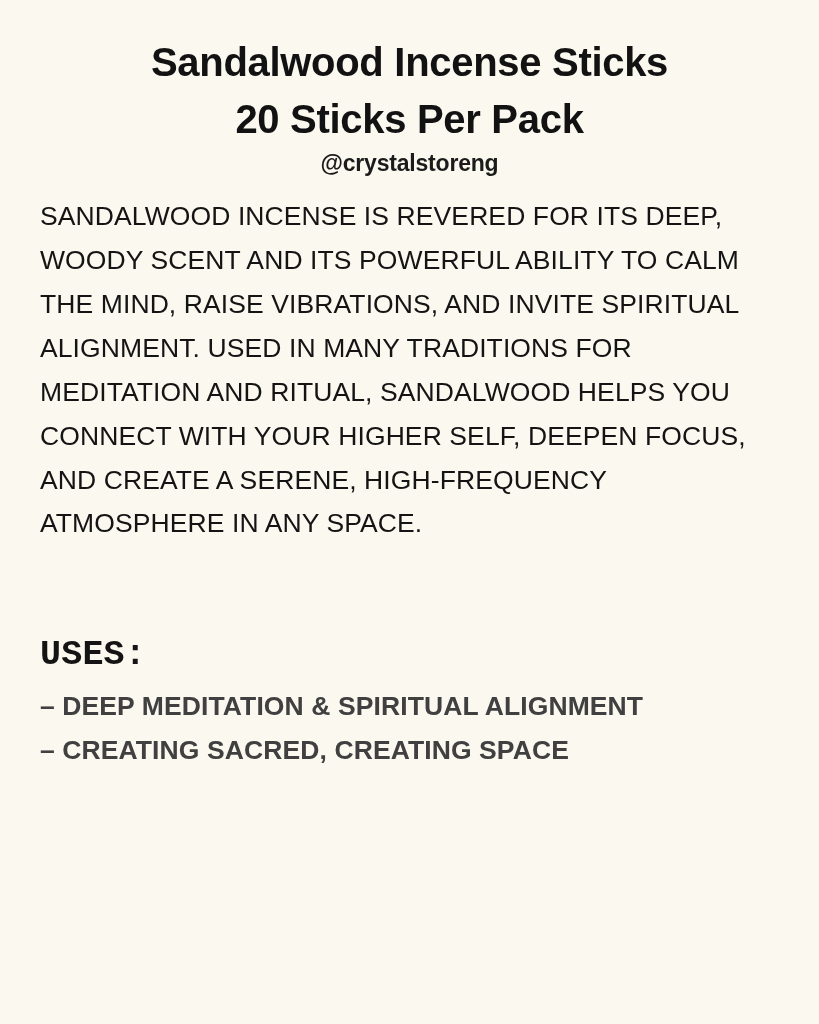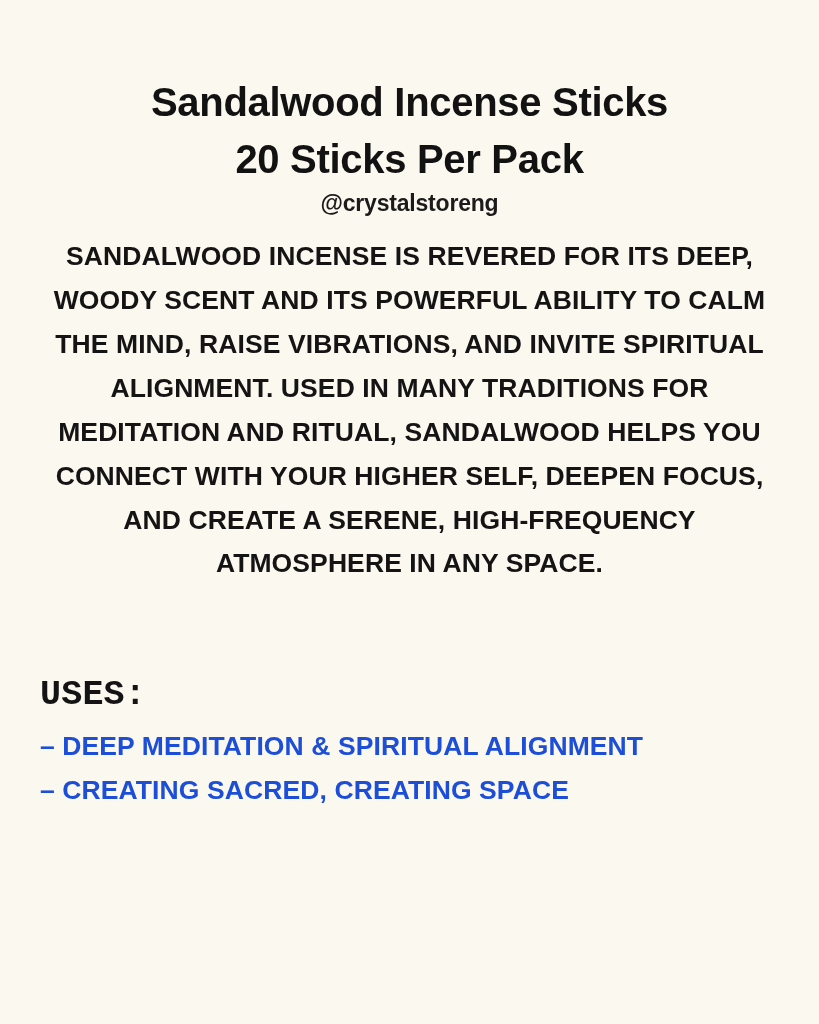--- a/index.html
+++ b/index.html
@@ -11,21 +11,21 @@
     height: 1024px;
     background: #FAF8EF;
     font-family: "Liberation Sans", sans-serif;
     color: #1A1A1A;
     overflow: hidden;
   }
   .page {
     width: 819px;
     height: 1024px;
     box-sizing: border-box;
-    padding: 74px 40px 0 40px;
+    padding: 34px 40px 0 40px;
     background: #FAF8EF;
     position: relative;
   }
   .title-block {
     text-align: center;
   }
   .title-line {
     font-size: 40px;
     font-weight: 700;
     line-height: 1.42;
@@ -36,46 +36,46 @@
     text-align: center;
     font-size: 23px;
     font-weight: 700;
     color: #1B1B1B;
     margin-top: 2px;
     letter-spacing: -0.2px;
   }
   .body-copy {
     margin-top: 18px;
     font-size: 26.5px;
-    font-weight: 700;
+    font-weight: 400;
     line-height: 1.66;
     letter-spacing: 0.1px;
     color: #141414;
-    text-align: center;
+    text-align: left;
   }
   .uses-heading {
     margin-top: 80px;
     font-size: 35px;
     font-weight: 700;
     line-height: 1.66;
     letter-spacing: 0.2px;
     color: #141414;
     font-family: Liberation Mono, monospace;
   }
   .uses-list {
     list-style: none;
     margin: 0;
     padding: 0;
   }
   .uses-list li {
     font-size: 26.5px;
     font-weight: 700;
     line-height: 1.66;
     letter-spacing: 0.1px;
-    color: #1d4ed8;
+    color: #404040;
     white-space: nowrap;
   }
 </style>
 </head>
 <body>
 
 <div class="page">
 
   <div class="title-block">
     <div class="title-line">Sandalwood Incense Sticks</div>

